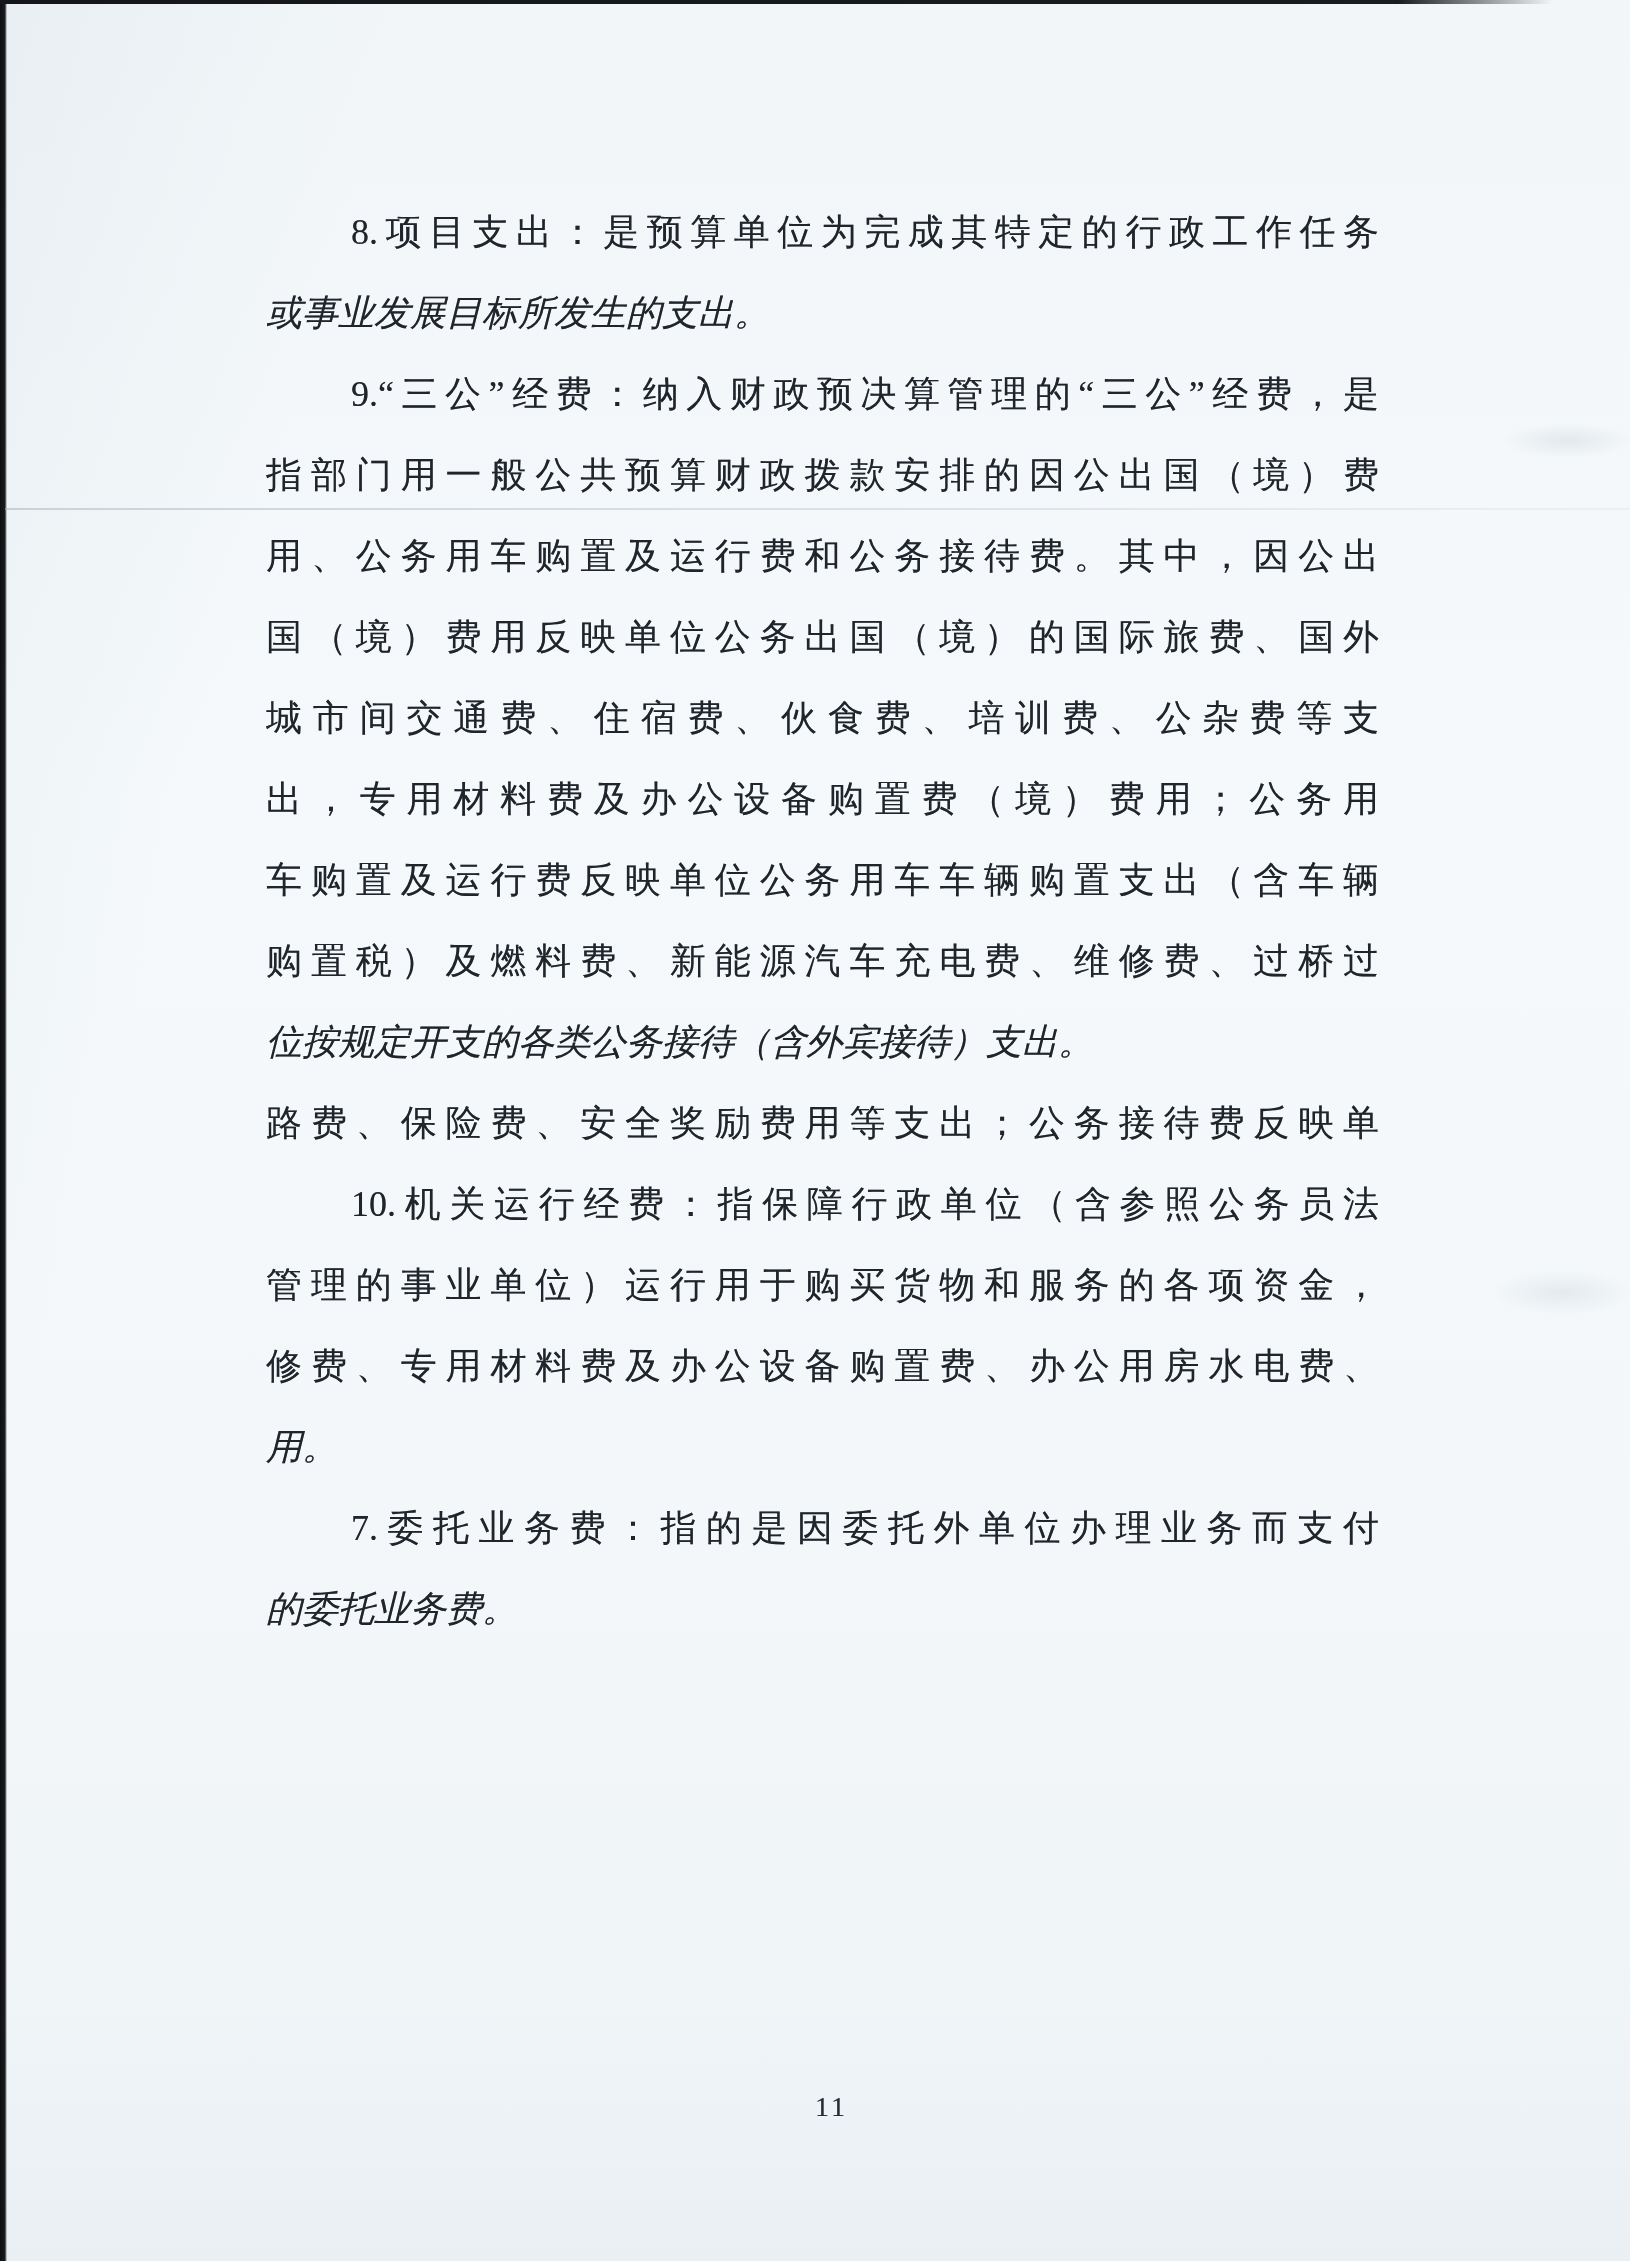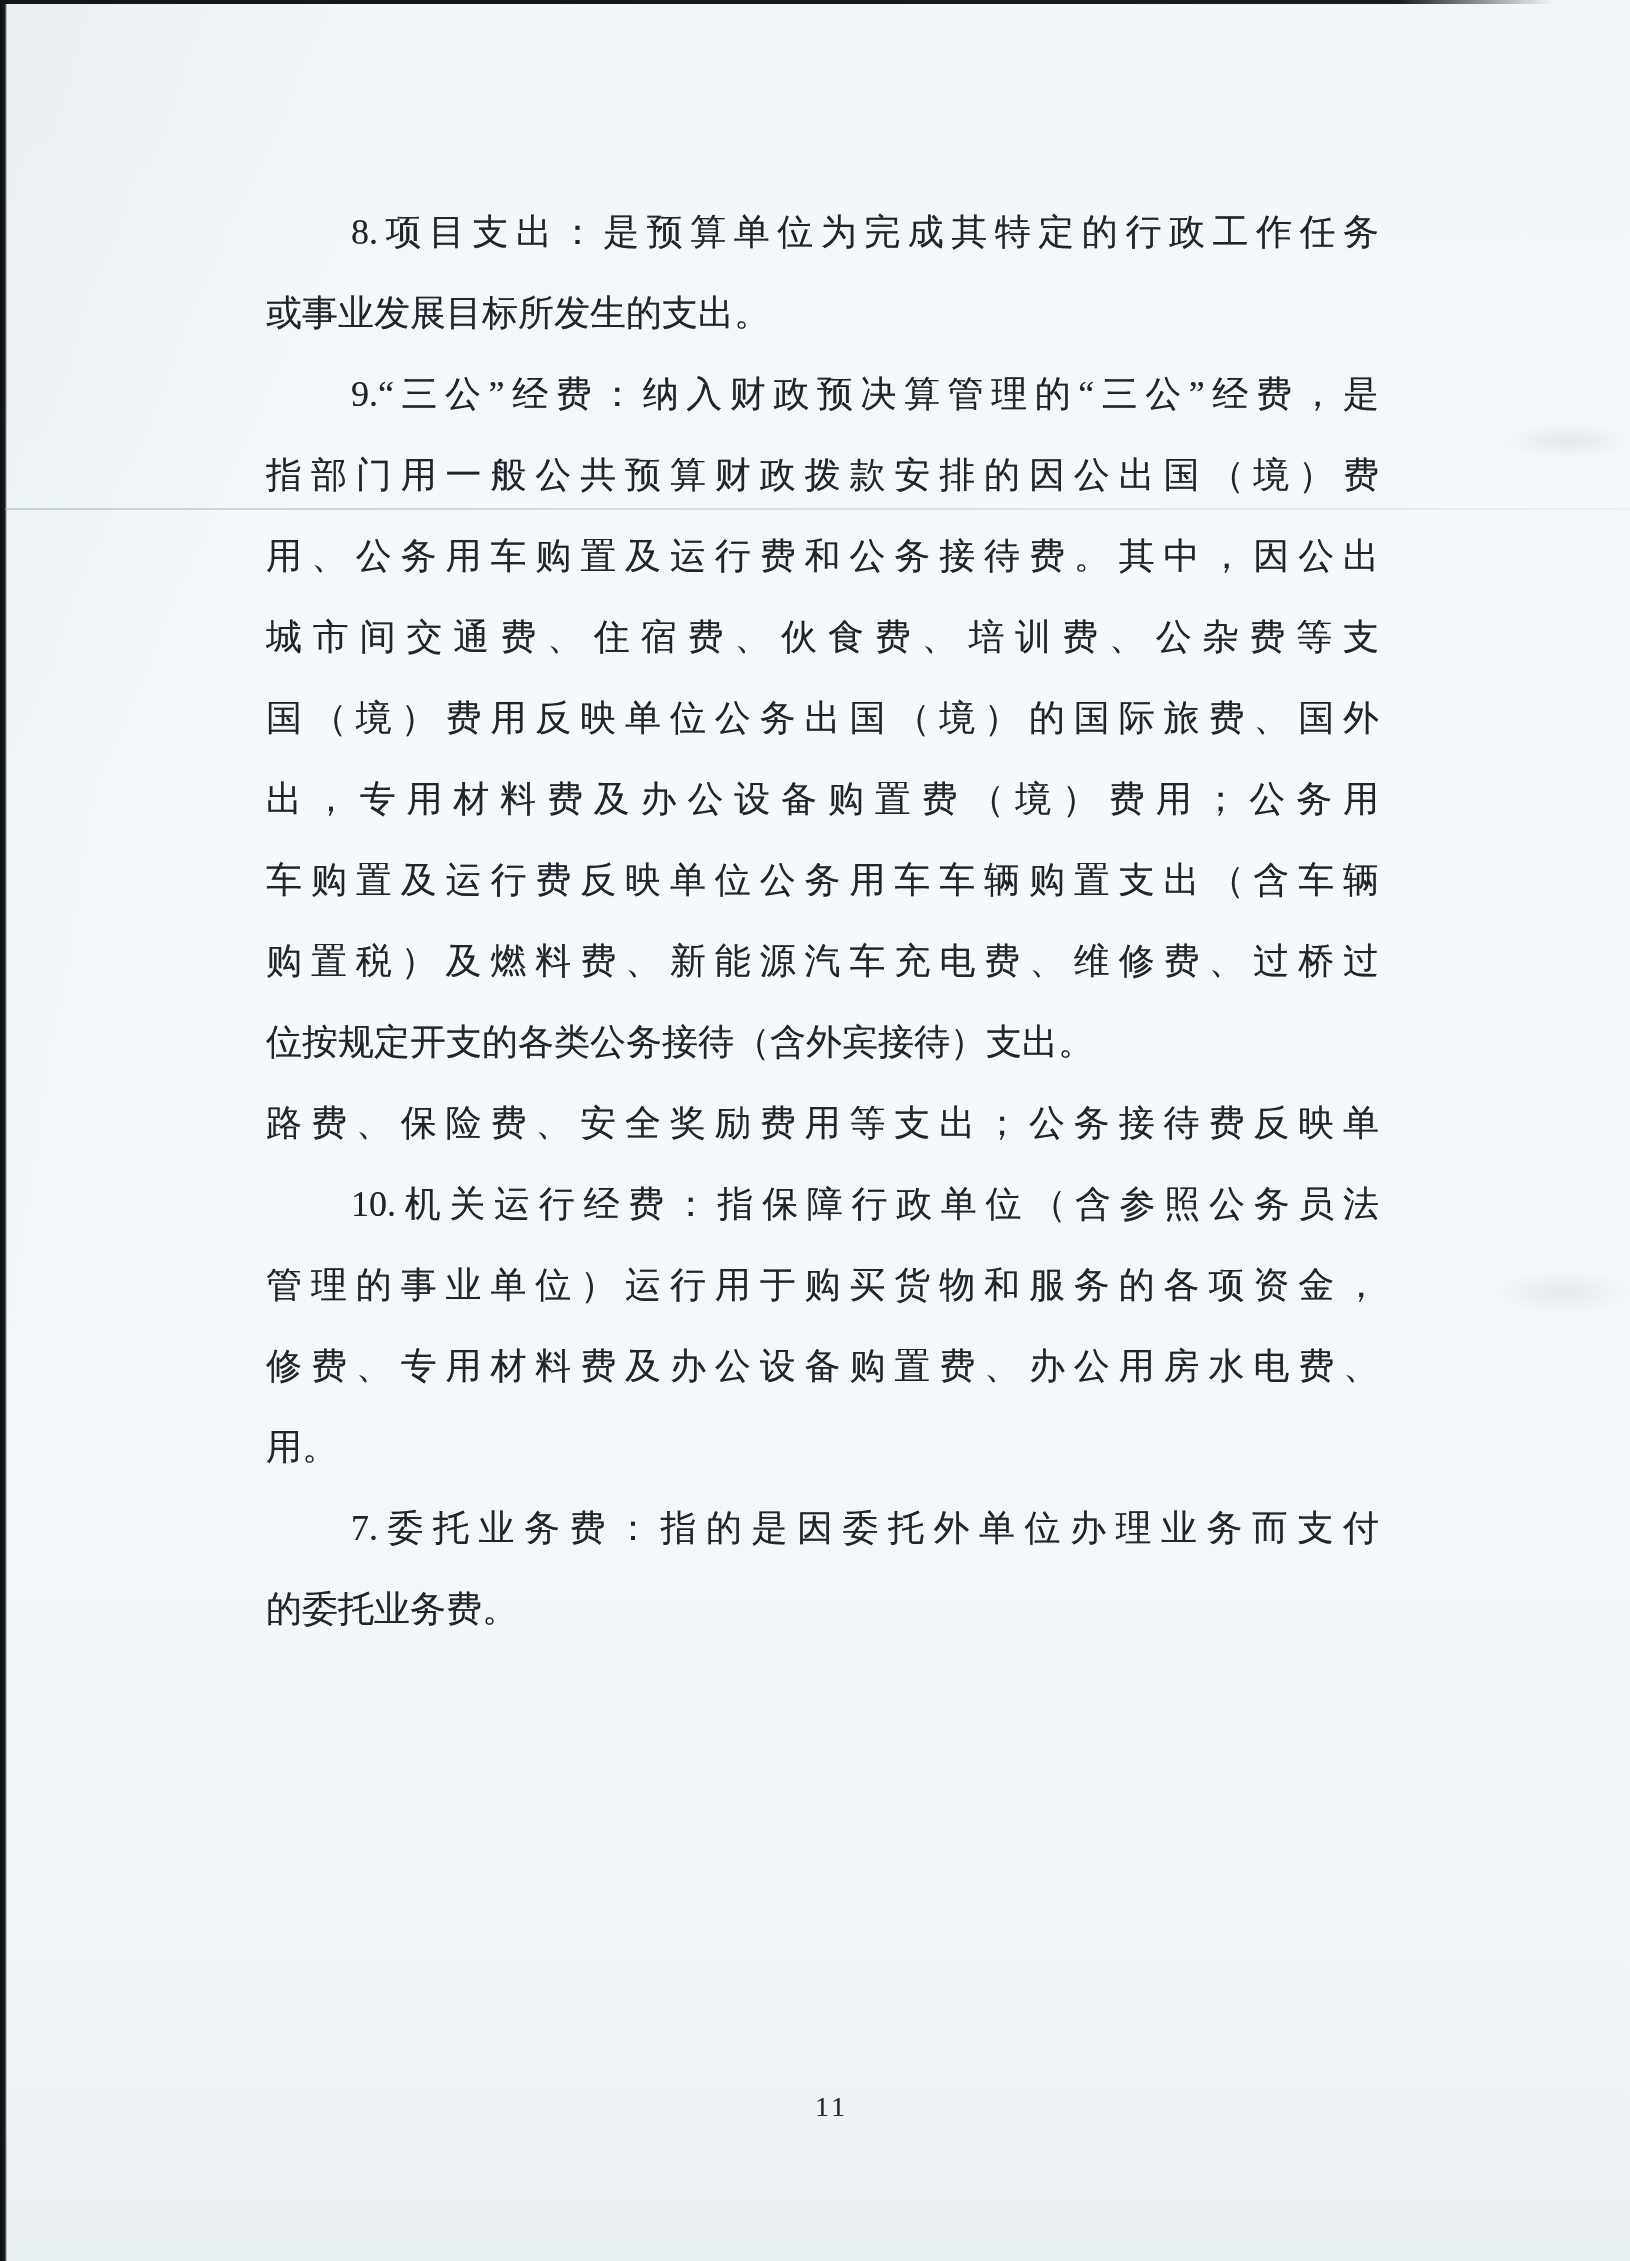--- a/index.html
+++ b/index.html
@@ -37,21 +37,21 @@
     color:#20252c;
     text-shadow:0 0 0.5px rgba(35,41,50,0.45);
   }
   .para{margin:0;padding:0;}
   .line{
     height:81px;line-height:81px;font-size:36px;
     text-align:justify;text-align-last:justify;text-justify:inter-character;
     overflow:hidden;
   }
   .line.indent{padding-left:85px;}
-  .line.last{text-align:right;text-align-last:left;}
+  .line.last{text-align:right;text-align-last:left;font-style:italic;}
   
   .page-number{
     position:absolute;left:0;top:2091px;width:100%;
     text-align:center;transform:translateX(16.6px);
     font-size:28px;letter-spacing:3px;color:#232a33;
     text-shadow:0 0 0.5px rgba(35,41,50,0.4);
   }
 </style>
 </head>
 <body>
@@ -65,22 +65,22 @@
 
   <div class="text-block">
       <div class="para">
         <div class="line indent">8.项目支出：是预算单位为完成其特定的行政工作任务</div>
         <div class="line last">或事业发展目标所发生的支出。</div>
       </div>
       <div class="para">
         <div class="line indent">9.“三公”经费：纳入财政预决算管理的“三公”经费，是</div>
         <div class="line">指部门用一般公共预算财政拨款安排的因公出国（境）费</div>
         <div class="line">用、公务用车购置及运行费和公务接待费。其中，因公出</div>
+        <div class="line">国（境）费用反映单位公务出国（境）的国际旅费、国外</div>
         <div class="line">城市间交通费、住宿费、伙食费、培训费、公杂费等支</div>
-        <div class="line">国（境）费用反映单位公务出国（境）的国际旅费、国外</div>
         <div class="line">出，专用材料费及办公设备购置费（境）费用；公务用</div>
         <div class="line">车购置及运行费反映单位公务用车车辆购置支出（含车辆</div>
         <div class="line">购置税）及燃料费、新能源汽车充电费、维修费、过桥过</div>
         <div class="line last">位按规定开支的各类公务接待（含外宾接待）支出。</div>
         <div class="line">路费、保险费、安全奖励费用等支出；公务接待费反映单</div>
       </div>
       <div class="para">
         <div class="line indent">10.机关运行经费：指保障行政单位（含参照公务员法</div>
         <div class="line">管理的事业单位）运行用于购买货物和服务的各项资金，</div>
         <div class="line">修费、专用材料费及办公设备购置费、办公用房水电费、</div>

